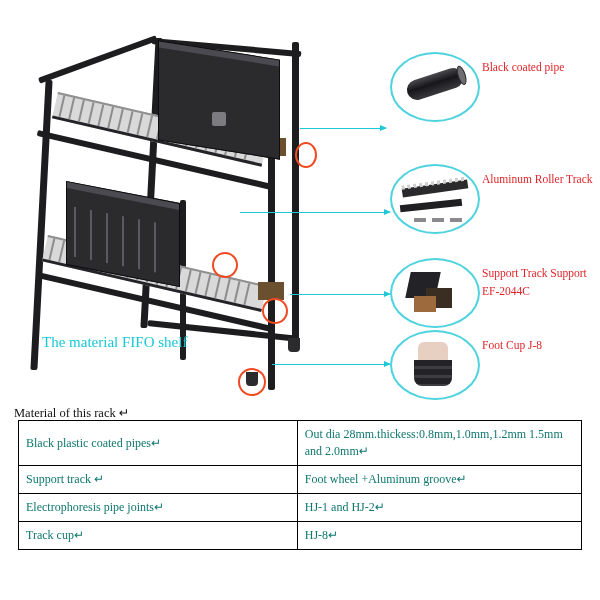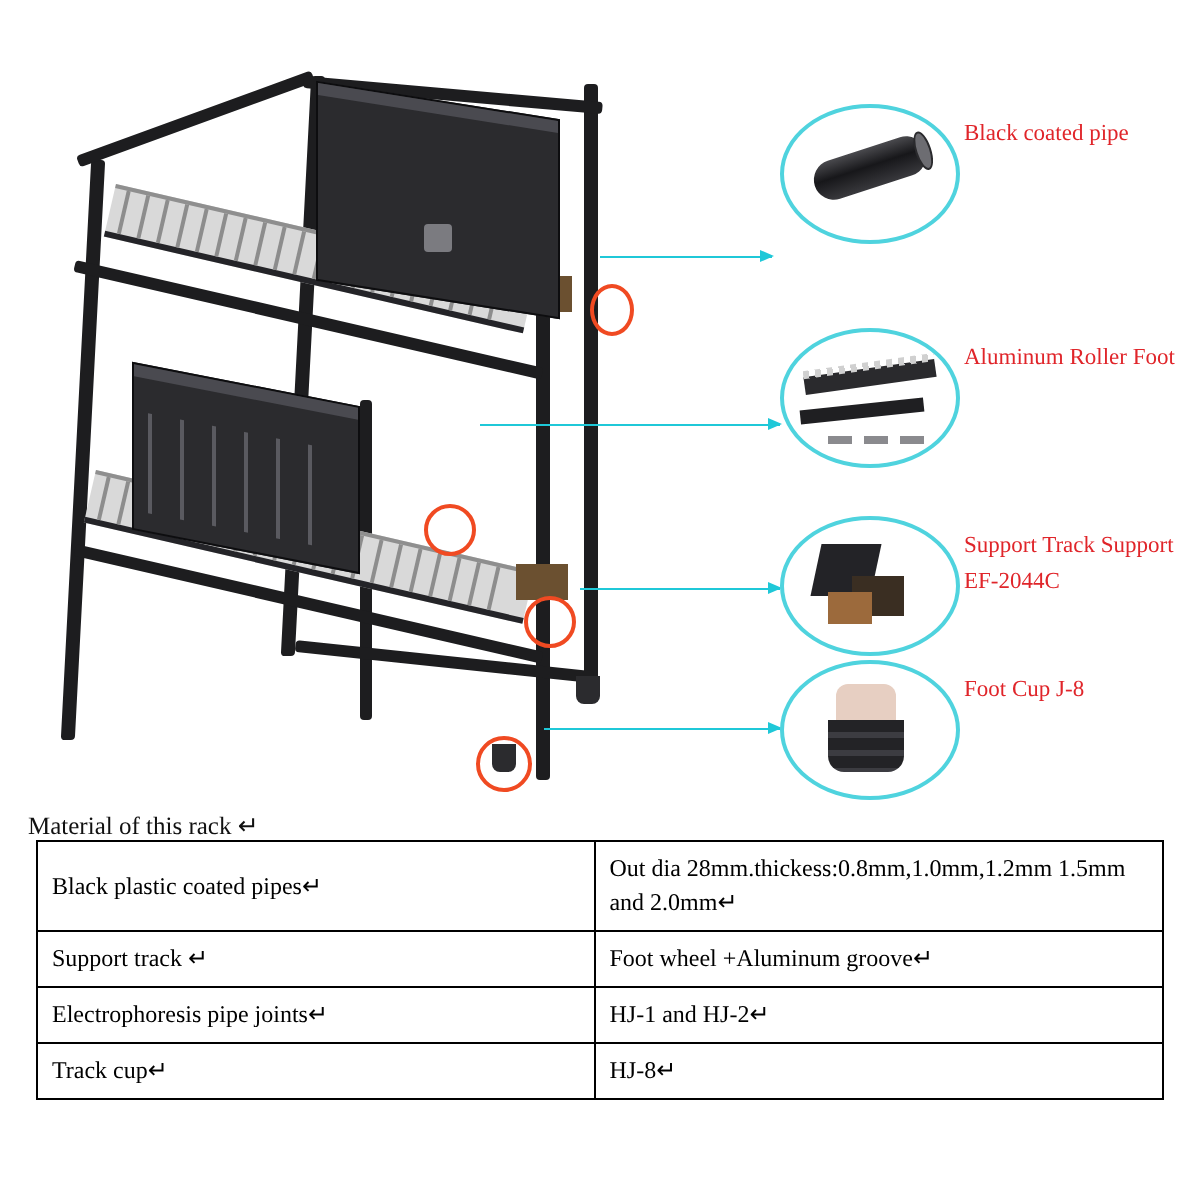--- a/index.html
+++ b/index.html
@@ -246,21 +246,21 @@
     font-size: 12.5px;
     color: #111;
   }
   table.spec {
     position: absolute;
     left: 18px;
     top: 420px;
     width: 564px;
     border-collapse: collapse;
     font-size: 12px;
-    color: #000000;
+    color: #0f766e;
   }
   table.spec td {
     border: 1px solid #000;
     padding: 5px 7px;
     vertical-align: middle;
     line-height: 17px;
   }
   table.spec td.c1 { width: 285px; }
   table.spec td.c2 { width: 279px; }
 </style>
@@ -342,20 +342,21 @@
       <div class="beam" style="left:118px; top:300px; width:150px; height:6px; transform:rotate(6deg); transform-origin:left top;"></div>
       <div style="position:absolute; left:216px; top:352px; width:12px; height:14px; background:#2b2b2e; border-radius:0 0 4px 4px;"></div>
       <div style="position:absolute; left:258px; top:318px; width:12px; height:14px; background:#2b2b2e; border-radius:0 0 4px 4px;"></div>
 
       <div class="circle-marker" style="left:265px; top:122px; width:18px; height:22px;"></div>
       <div class="circle-marker" style="left:182px; top:232px; width:22px; height:22px;"></div>
       <div class="circle-marker" style="left:232px; top:278px; width:22px; height:22px;"></div>
       <div class="circle-marker" style="left:208px; top:348px; width:24px; height:24px;"></div>
     </div>
 
+    <div class="fifo-caption">The material FIFO shelf</div>
 
     <div class="arrow" style="left:300px; top:128px; width:86px;"></div>
     <div class="arrow" style="left:240px; top:212px; width:150px;"></div>
     <div class="arrow" style="left:290px; top:294px; width:100px;"></div>
     <div class="arrow" style="left:272px; top:364px; width:118px;"></div>
 
     <div class="callout" style="left:390px; top:52px;">
       <div class="bubble">
         <div class="pipe"></div>
       </div>
@@ -365,21 +366,21 @@
     <div class="callout" style="left:390px; top:164px;">
       <div class="bubble">
         <div class="track">
             <div class="teeth"></div>
           </div>
         <div class="track2"></div>
         <div class="bolt" style="left:22px; top:52px;"></div>
         <div class="bolt" style="left:40px; top:52px;"></div>
         <div class="bolt" style="left:58px; top:52px;"></div>
       </div>
-      <div class="label">Aluminum Roller Foot</div>
+      <div class="label">Aluminum Roller Track</div>
     </div>
 
     <div class="callout" style="left:390px; top:258px;">
       <div class="bubble">
         <div class="support-a"></div>
         <div class="support-b"></div>
         <div class="support-c"></div>
       </div>
       <div class="label">Support Track Support EF-2044C</div>
     </div>

